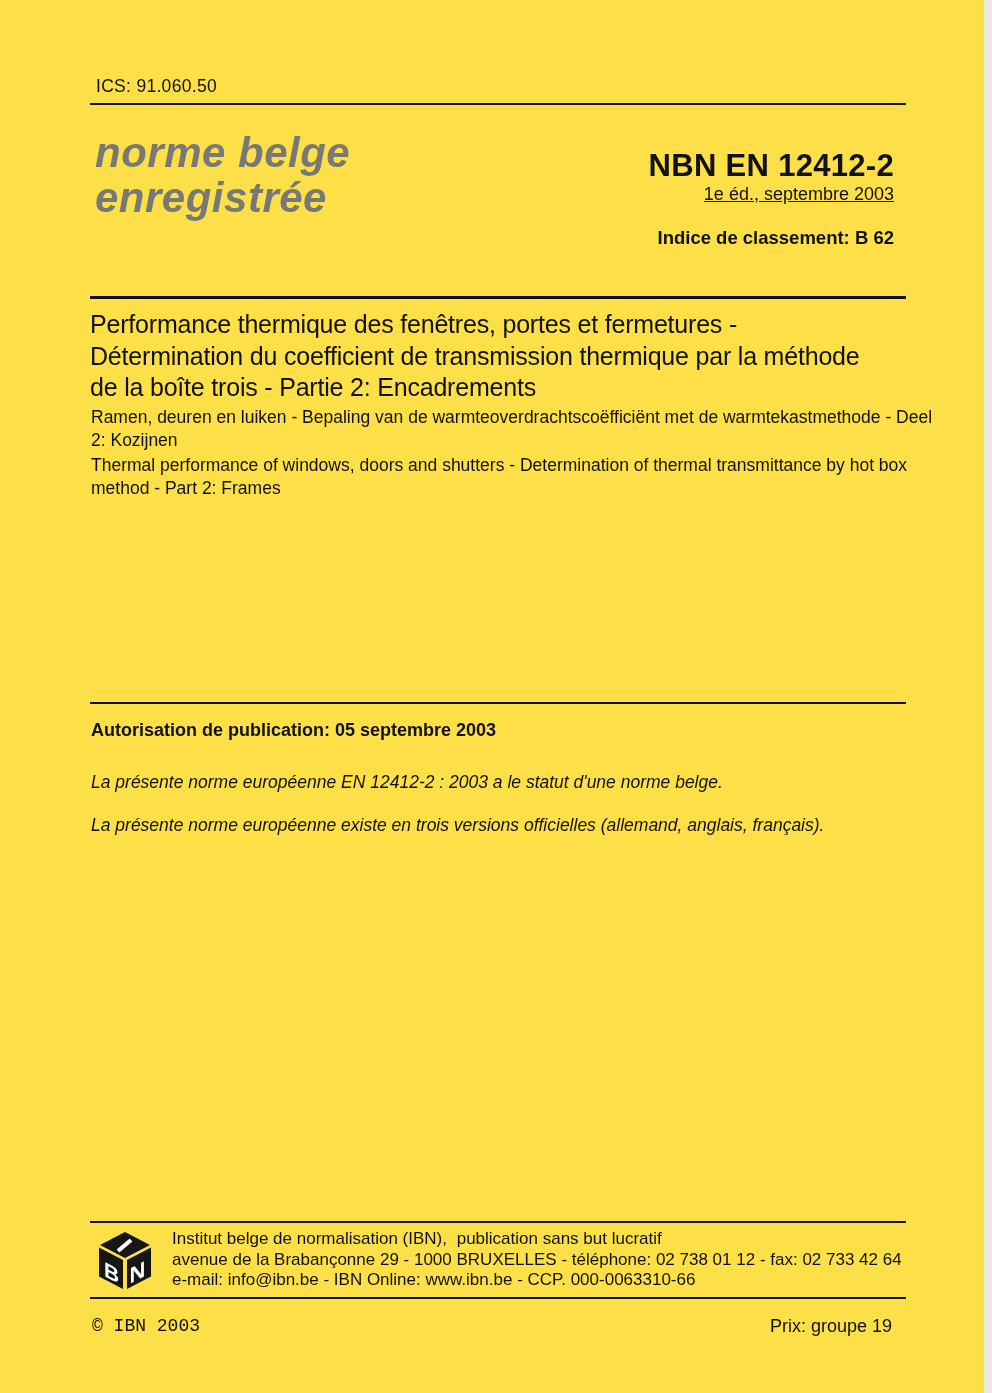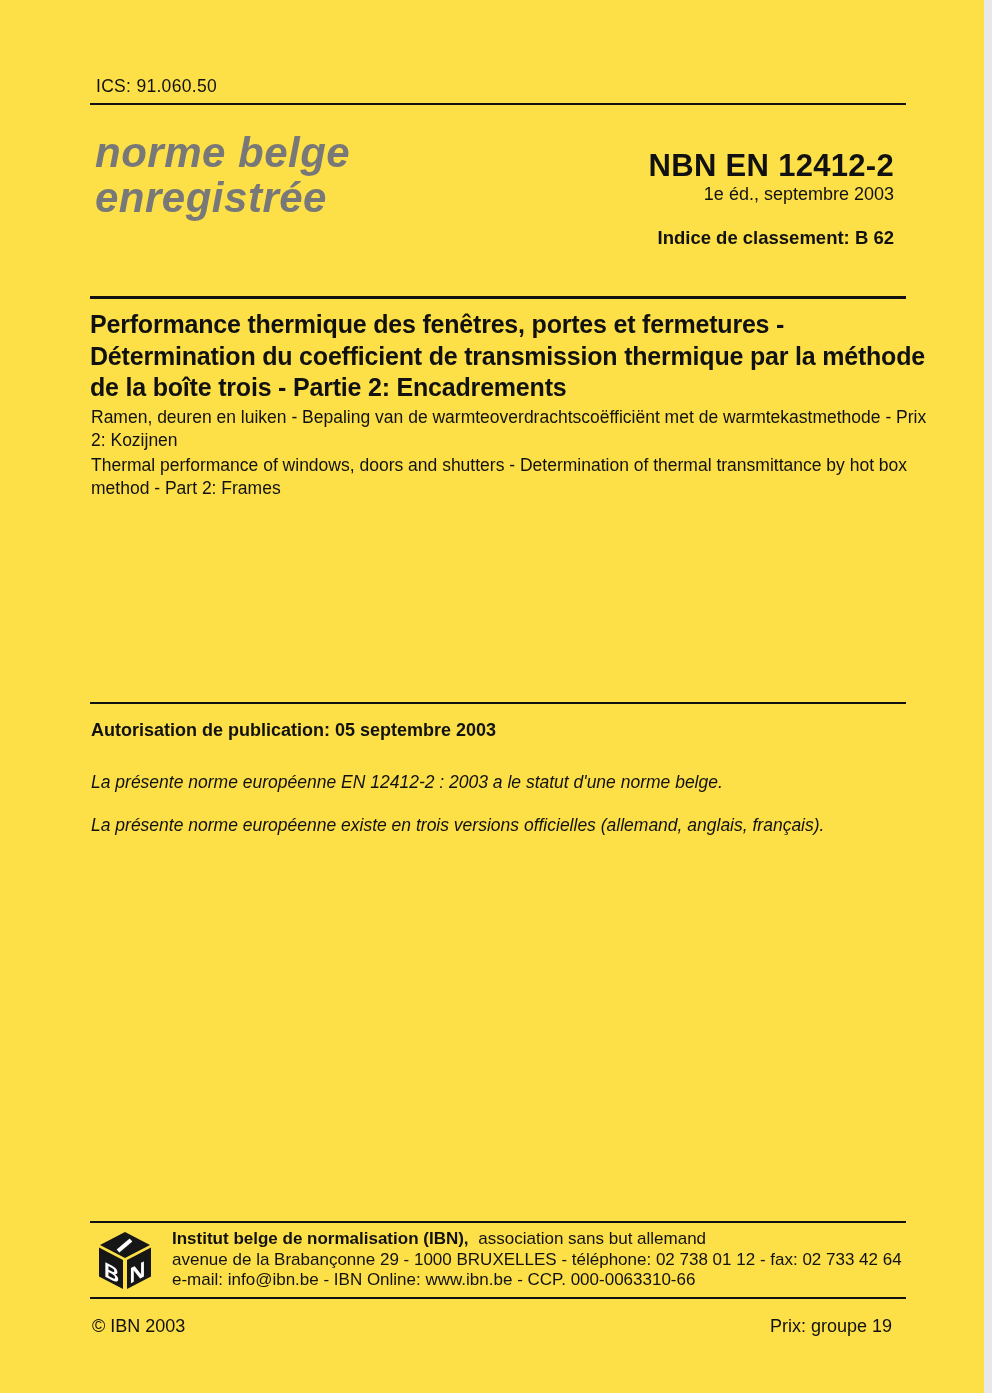--- a/index.html
+++ b/index.html
@@ -38,33 +38,34 @@
 
   .std-code {
     right: 90px; top: 148px;
     font-size: 31px;
     font-weight: bold;
     letter-spacing: 0.3px;
   }
   .edition {
     right: 90px; top: 184px;
     font-size: 18px;
+    text-decoration: underline;
   }
   .classement {
     right: 90px; top: 227px;
     font-size: 18.5px;
     font-weight: bold;
   }
 
   .rule-2 { top: 296px; height: 3px; }
 
   .title-fr {
     left: 90px; top: 309px;
     font-size: 25px;
-    font-weight: bold;
+    font-weight: normal;
     line-height: 31.5px;
     letter-spacing: -0.2px;
   }
   .subtitle {
     left: 91px;
     font-size: 17.5px;
     line-height: 22.5px;
   }
   .subtitle-nl { top: 406px; }
   .subtitle-en { top: 454px; }
@@ -91,26 +92,27 @@
     position: absolute;
     left: 94px; top: 1231px;
   }
   .pub-text {
     position: absolute;
     left: 172px; top: 1229px;
     font-size: 17px;
     line-height: 20.5px;
     white-space: nowrap;
   }
-  .pub-name-bold { font-weight: bold; }
+  .pub-name-bold { font-weight: normal; }
   .pub-name-rest { margin-left: 5px; }
 
   .copyright {
     left: 92px; top: 1316px;
     font-size: 18px;
+    font-family: Liberation Mono, monospace;
   }
   .price {
     right: 92px; top: 1316px;
     font-size: 18px;
   }
 </style>
 </head>
 <body>
 
 <div class="page">
@@ -129,21 +131,21 @@
 
   <div class="rule rule-2"></div>
 
   <div class="abs title-fr">
     <div>Performance thermique des fenêtres, portes et fermetures -</div>
     <div>Détermination du coefficient de transmission thermique par la méthode</div>
     <div>de la boîte trois - Partie 2: Encadrements</div>
   </div>
 
   <div class="abs subtitle subtitle-nl">
-    <div>Ramen, deuren en luiken - Bepaling van de warmteoverdrachtscoëfficiënt met de warmtekastmethode - Prix</div>
+    <div>Ramen, deuren en luiken - Bepaling van de warmteoverdrachtscoëfficiënt met de warmtekastmethode - Deel</div>
     <div>2: Kozijnen</div>
   </div>
 
   <div class="abs subtitle subtitle-en">
     <div>Thermal performance of windows, doors and shutters - Determination of thermal transmittance by hot box</div>
     <div>method - Part 2: Frames</div>
   </div>
 
   <div class="rule rule-3"></div>
 
@@ -158,21 +160,21 @@
     <polygon points="5,16.5 29,29 29,58 5,45.5" fill="#161616"></polygon>
     <polygon points="33,29 57,16.5 57,45.5 33,58" fill="#161616"></polygon>
     <line x1="24" y1="20" x2="37" y2="9" stroke="#ffffff" stroke-width="4.2"></line>
     <text transform="translate(10,45) skewY(27.5)" x="0" y="0" fill="#ffffff" font-family="Liberation Sans, DejaVu Sans, sans-serif" font-size="21" font-weight="bold">B</text>
     <text transform="translate(35.5,53) skewY(-27.5)" x="0" y="0" fill="#ffffff" font-family="Liberation Sans, DejaVu Sans, sans-serif" font-size="22" font-weight="bold">N</text>
   </svg>
 
   <div class="pub-text">
     <div>
       <span class="pub-name-bold">Institut belge de normalisation (IBN),</span>
-      <span class="pub-name-rest">association sans but allemand</span>
+      <span class="pub-name-rest">publication sans but lucratif</span>
     </div>
     <div>avenue de la Brabançonne 29 - 1000 BRUXELLES - téléphone: 02 738 01 12 - fax: 02 733 42 64</div>
     <div>e-mail: info@ibn.be - IBN Online: www.ibn.be - CCP. 000-0063310-66</div>
   </div>
 
   <div class="rule rule-5"></div>
 
   <div class="abs copyright">© IBN 2003</div>
   <div class="abs price">Prix: groupe 19</div>
 

